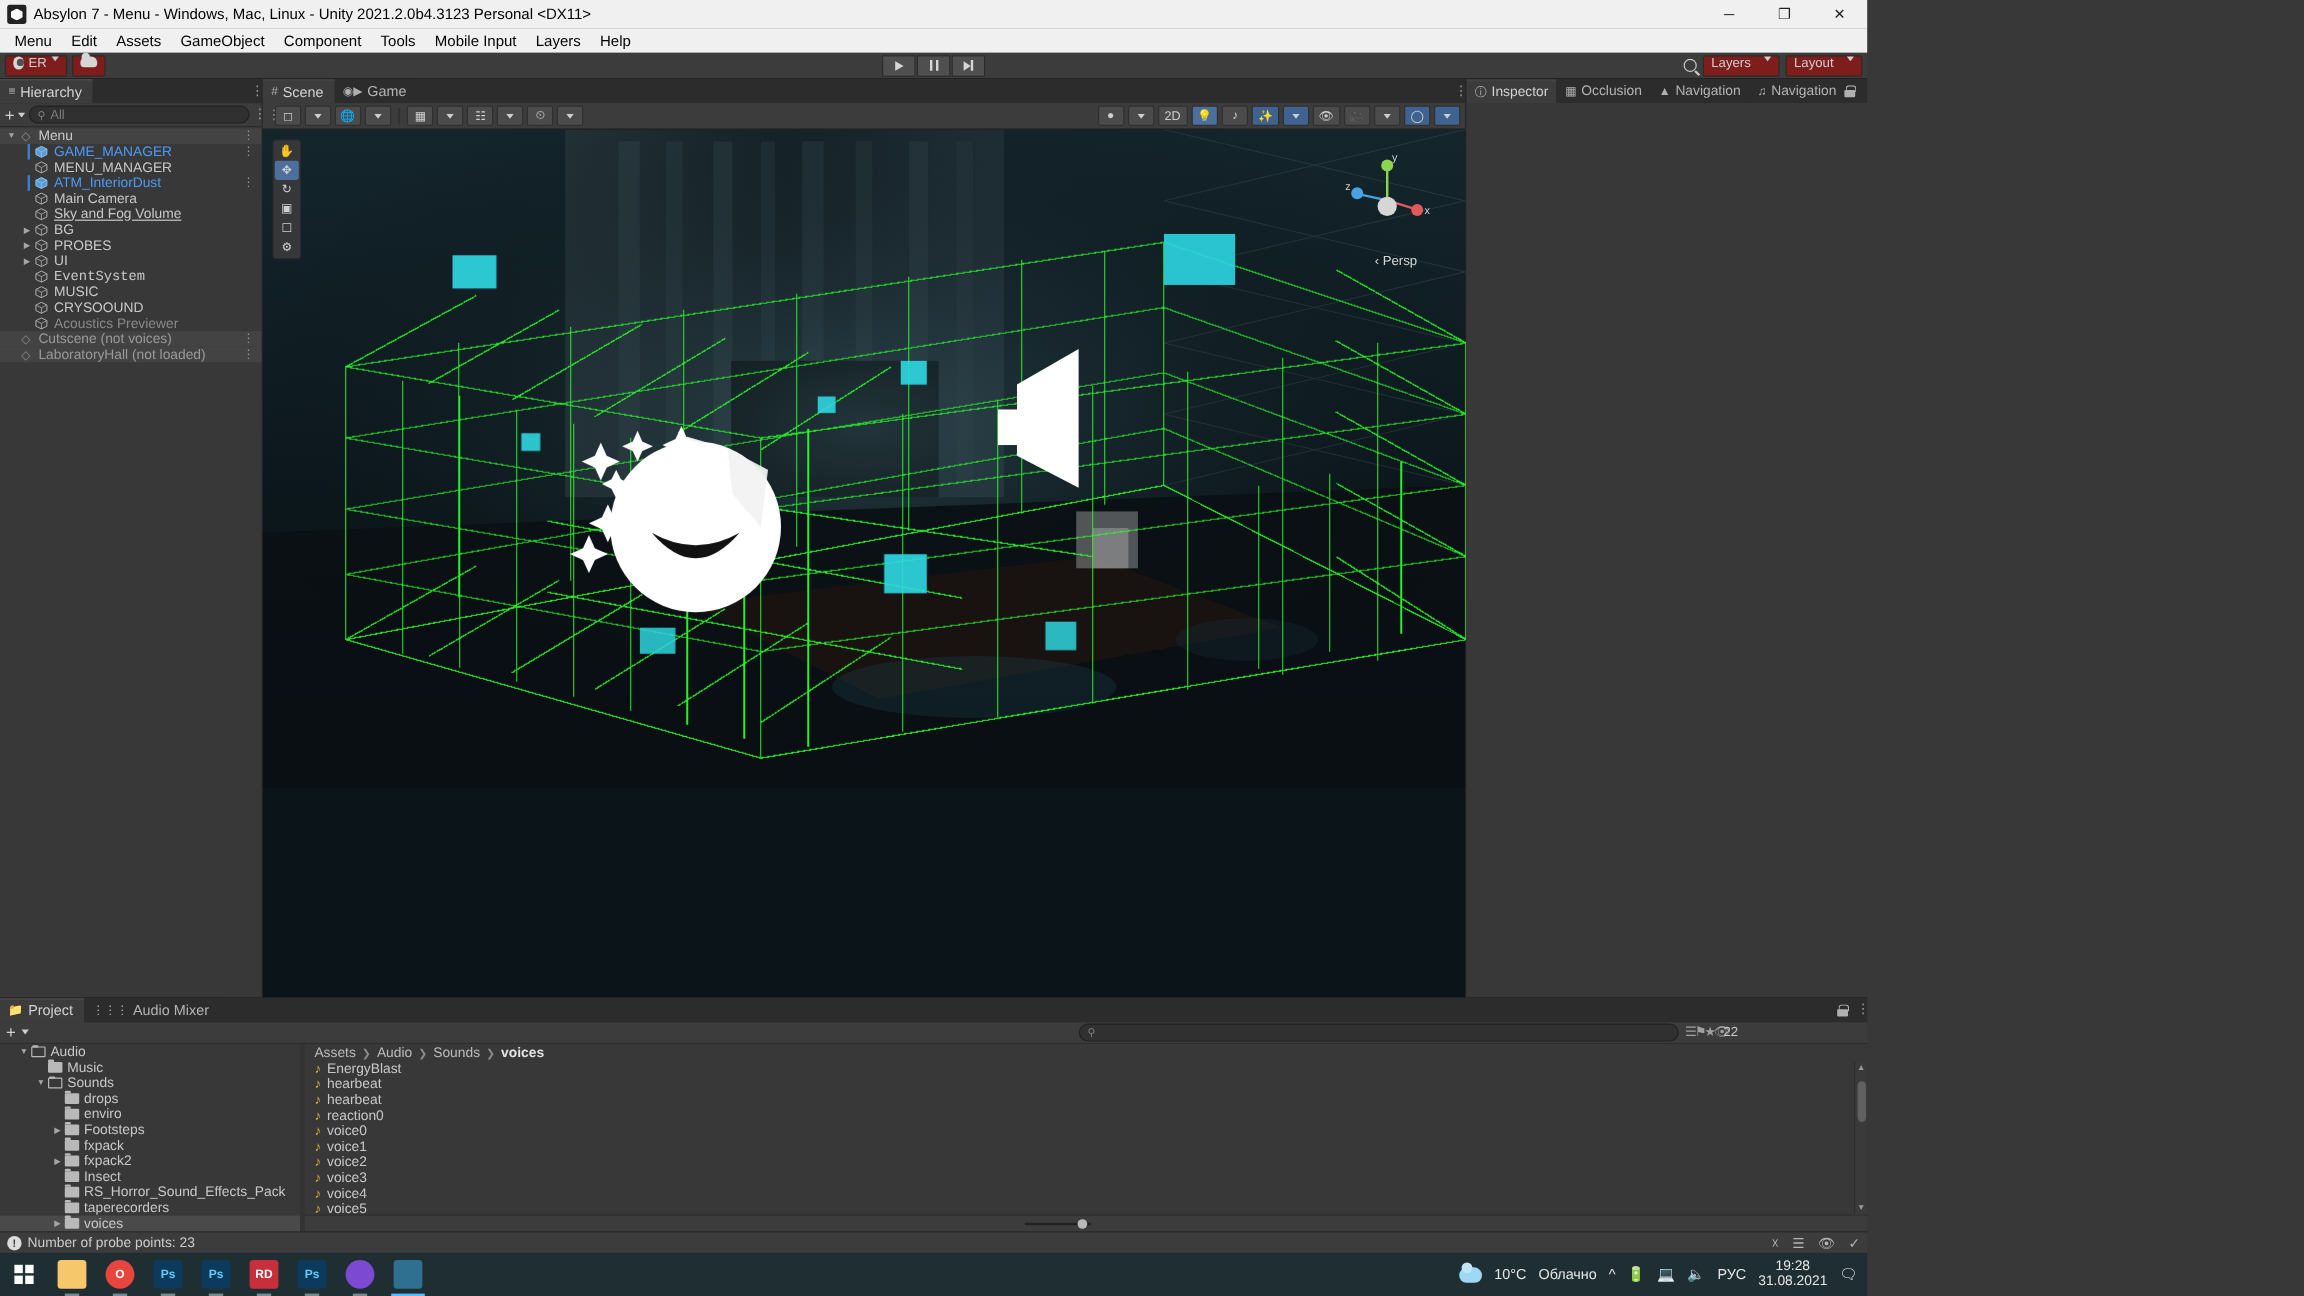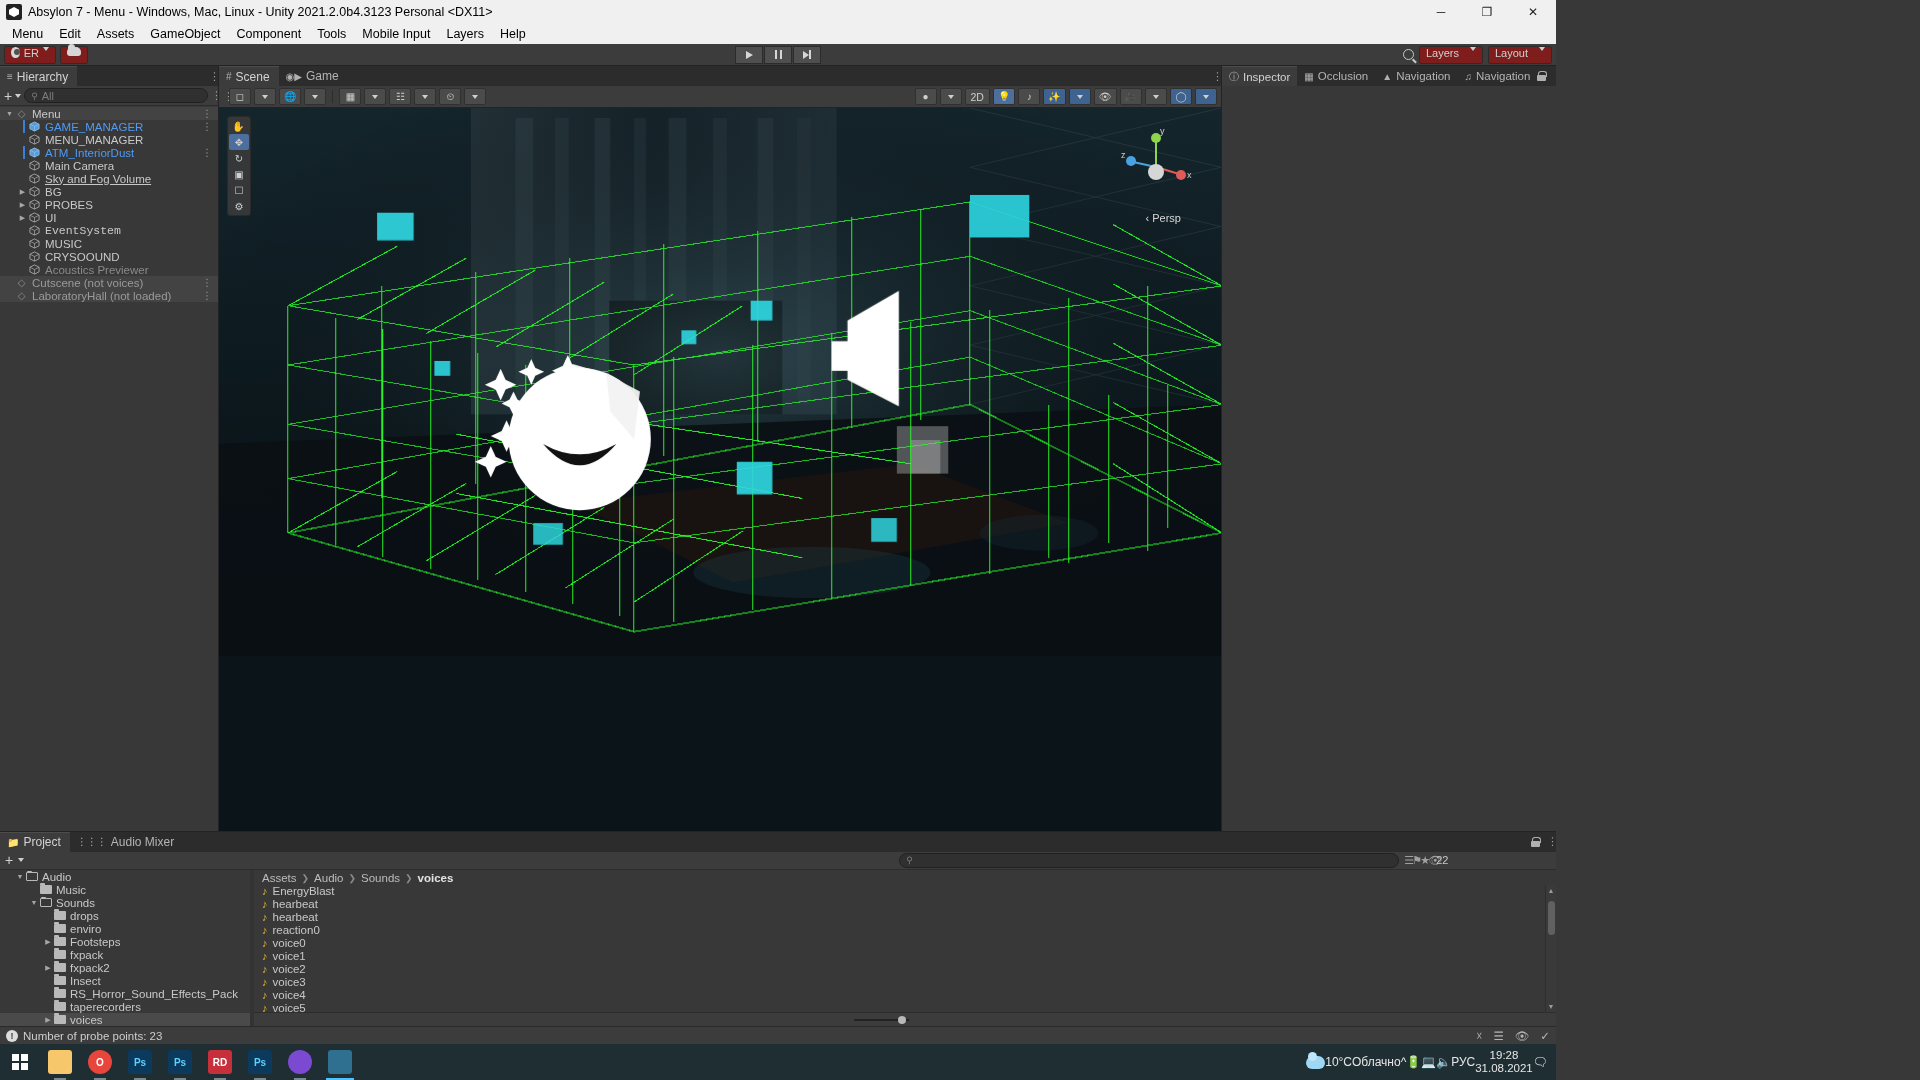--- a/index.html
+++ b/index.html
@@ -156,21 +156,21 @@
   
   .statusbar { height:18px; flex:0 0 18px; background:#3c3c3c; display:flex; align-items:center; padding:0 6px; gap:5px; border-top:1px solid #2a2a2a; font-size:11.5px; color:#cdcdcd;}
   .warn-ico { width:12px;height:12px;border-radius:50%;background:#dcdcdc;color:#3c3c3c;font-size:9px;font-weight:bold;display:flex;align-items:center;justify-content:center;}
   .status-right { margin-left:auto; display:flex; align-items:center; gap:11px; color:#b5b5b5; }
 
   
   .taskbar { height:36px; flex:0 0 36px; background:#1f2e33; display:flex; align-items:center; padding-left:0; }
   .tb-item { width:40px; height:36px; display:flex; align-items:center; justify-content:center; position:relative; }
   .tb-item.active::after{content:"";position:absolute;bottom:0;left:6px;right:6px;height:2px;background:#4cc2ff;}
   .tb-item.running::after{content:"";position:absolute;bottom:0;left:14px;right:14px;height:2px;background:#7a8a90;}
-  .tray { margin-left:auto; display:flex; align-items:center; padding-right:8px; color:#e6e6e6; font-size:12px;}
+  .tray { margin-left:auto; display:flex; align-items:center; gap:10px; padding-right:8px; color:#e6e6e6; font-size:12px;}
   .tray-time { text-align:center; line-height:13px; font-size:11.5px; }
   .winlogo { width:16px; height:16px; display:grid; grid-template-columns:1fr 1fr; grid-template-rows:1fr 1fr; gap:2px;}
   .winlogo i { background:#fff; display:block; }
   .weather-ico { width:19px; height:13px; background:#9fd8f5; border-radius:7px 7px 6px 6px; position:relative;}
   .weather-ico::before{content:"";position:absolute;left:2px;top:-4px;width:9px;height:9px;border-radius:50%;background:#bfe6fa;}
   .appicon { width:24px; height:24px; border-radius:3px; display:flex; align-items:center; justify-content:center; font-size:10px; font-weight:bold; color:#fff;}
 </style>
 </head>
 <body>
 

